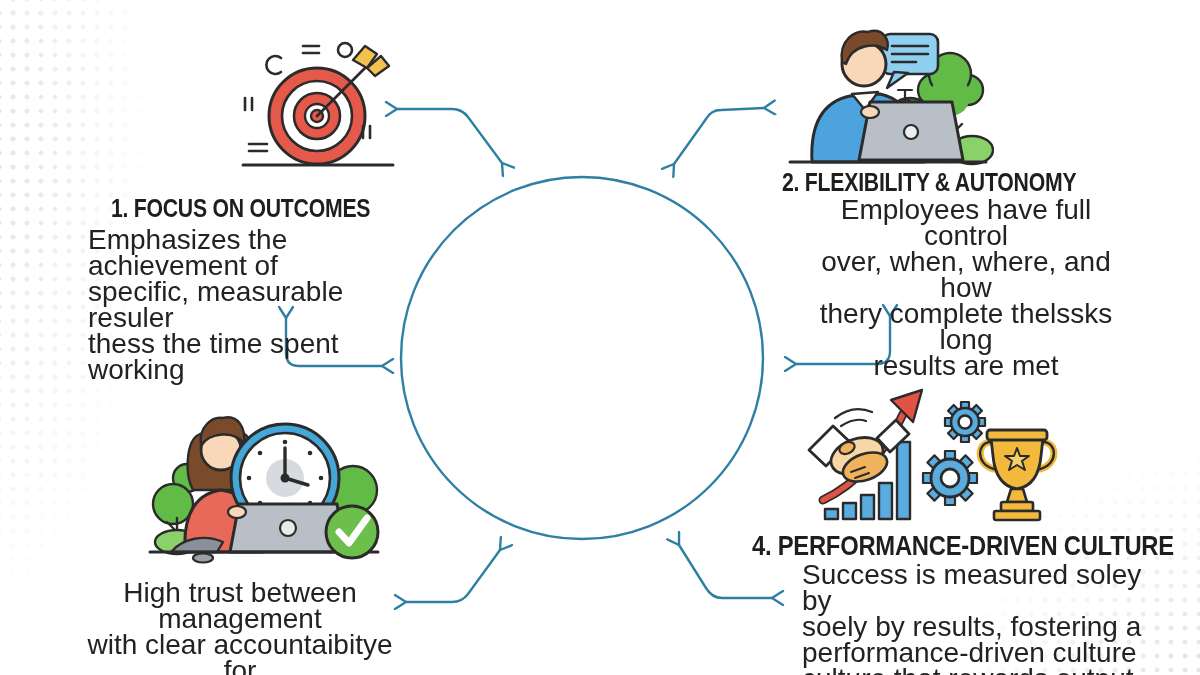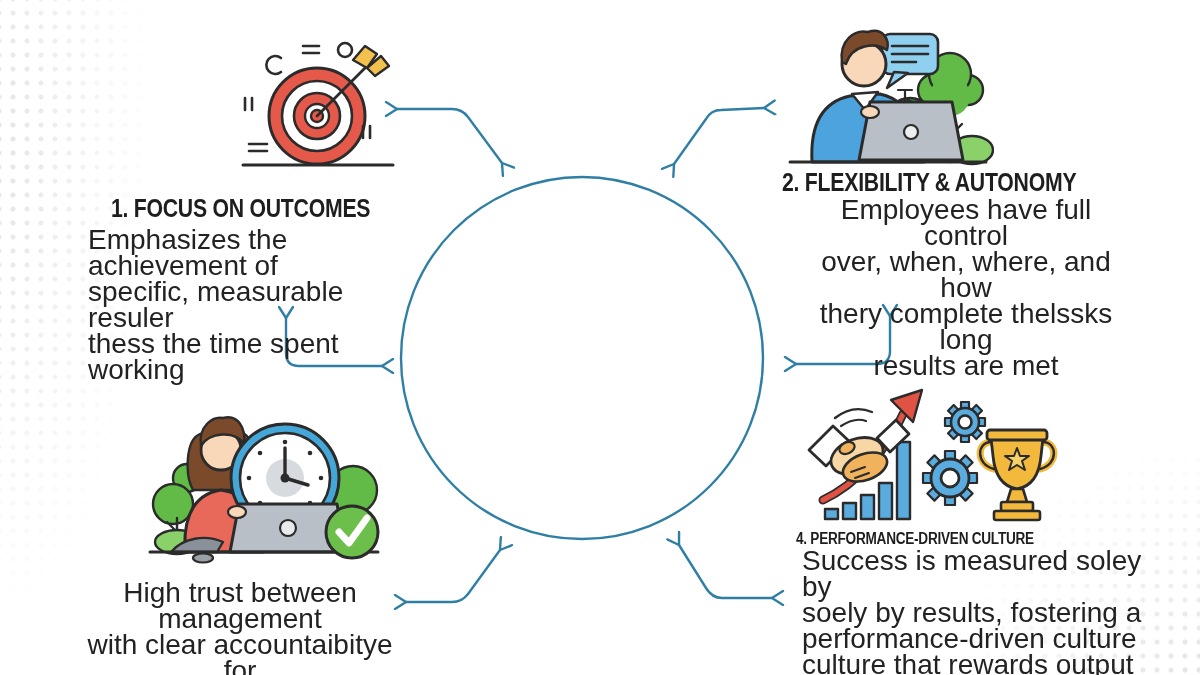--- a/index.html
+++ b/index.html
@@ -33,21 +33,21 @@
   .cond{display:inline-block;transform:scaleX(0.85);}
   .cond-left{display:inline-block;transform:scaleX(0.85);transform-origin:left center;}
   .sec-body{font-size:28px;line-height:26px;white-space:pre-line;color:#222;}
   .s1{left:88px;top:178px;width:344px;text-align:left;margin-top:16px;}
   .s1 .sec-body{margin-top:4px;}
   .s2{left:782px;top:168px;width:340px;text-align:center;}
   .s2 .sec-body{margin-left:28px;margin-top:0;}
   .s3{left:70px;top:560px;width:340px;text-align:center;}
   .s3 .sec-body{margin-top:20px;}
   .s4{left:752px;top:530px;width:410px;text-align:left;}
-  .s4 .sec-title{font-size:16px;margin-left:44px;}
+  .s4 .sec-title{font-size:28px;}
   .s4 .sec-body{margin-left:50px;}
   .center-text{
     position:absolute;left:392px;top:284px;width:380px;text-align:center;
   }
   .center-title{
     display:inline-block;transform:scaleX(0.8);
     font-weight:bold;font-size:44px;line-height:45px;letter-spacing:-0.5px;
     white-space:pre-line;color:#171717;
   }
   .center-sub{

